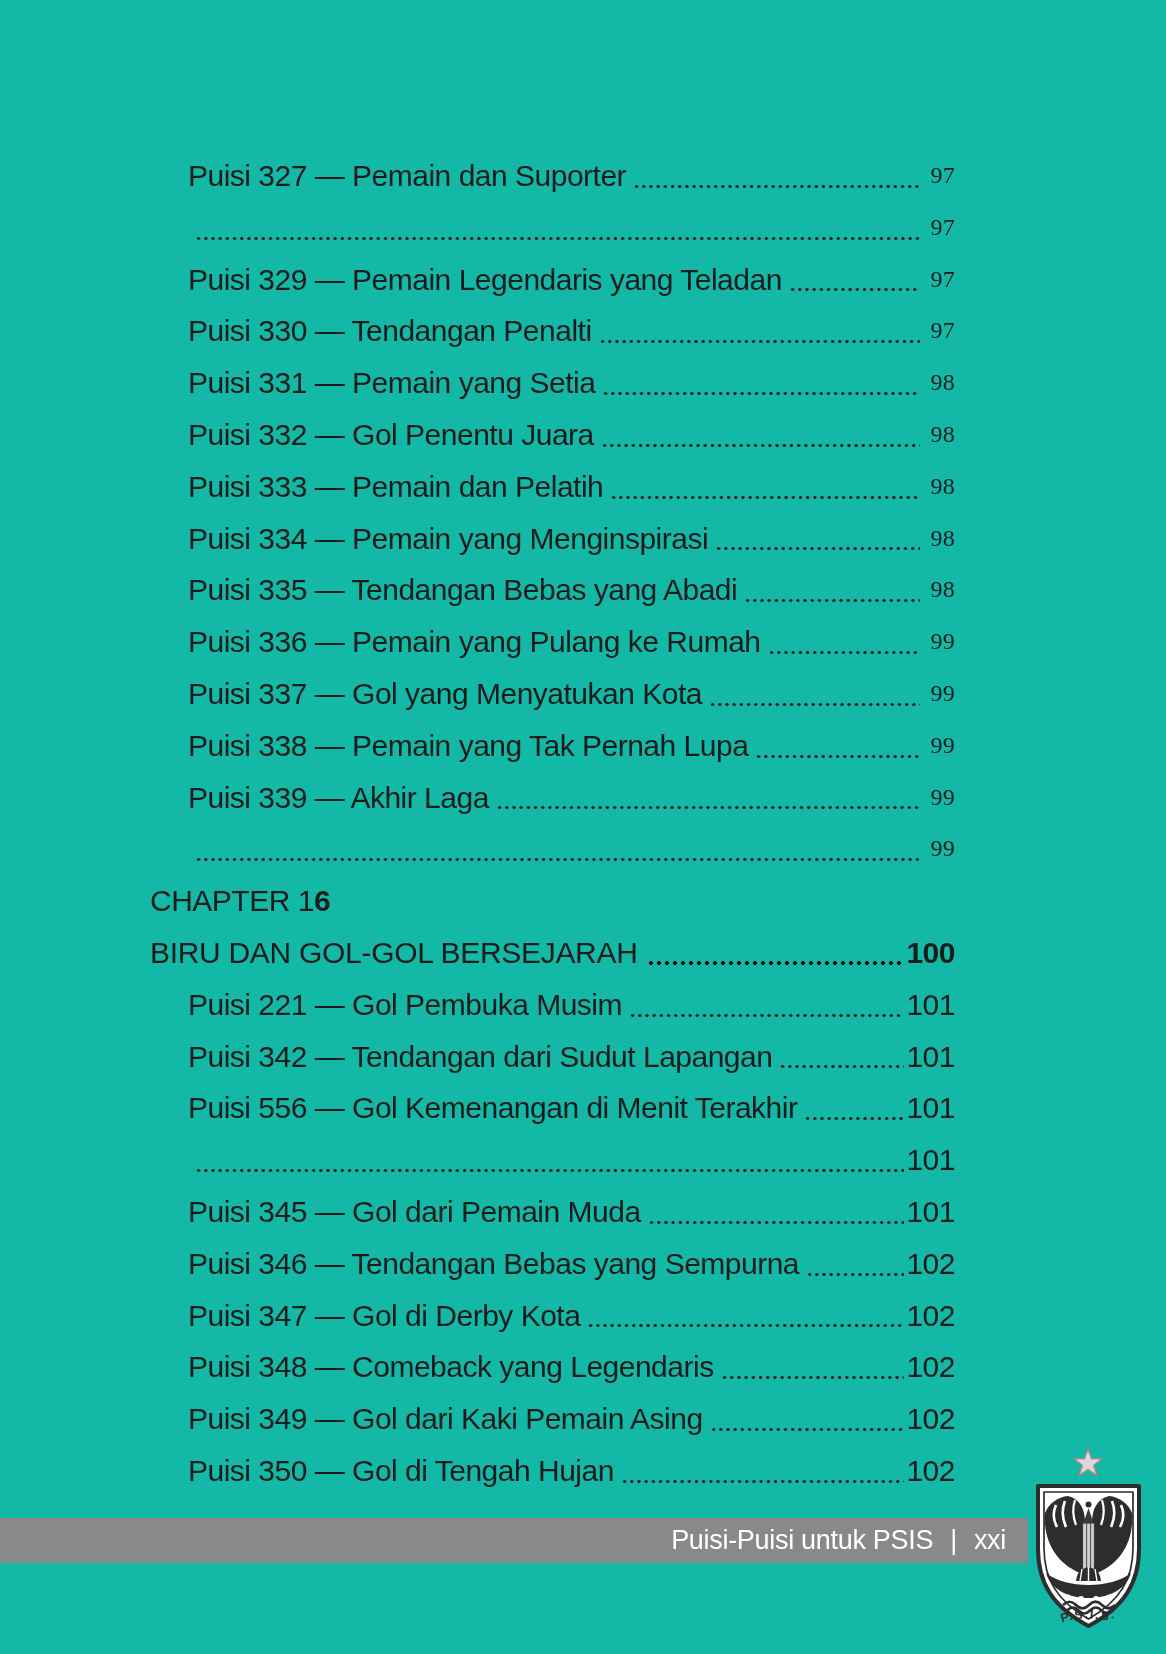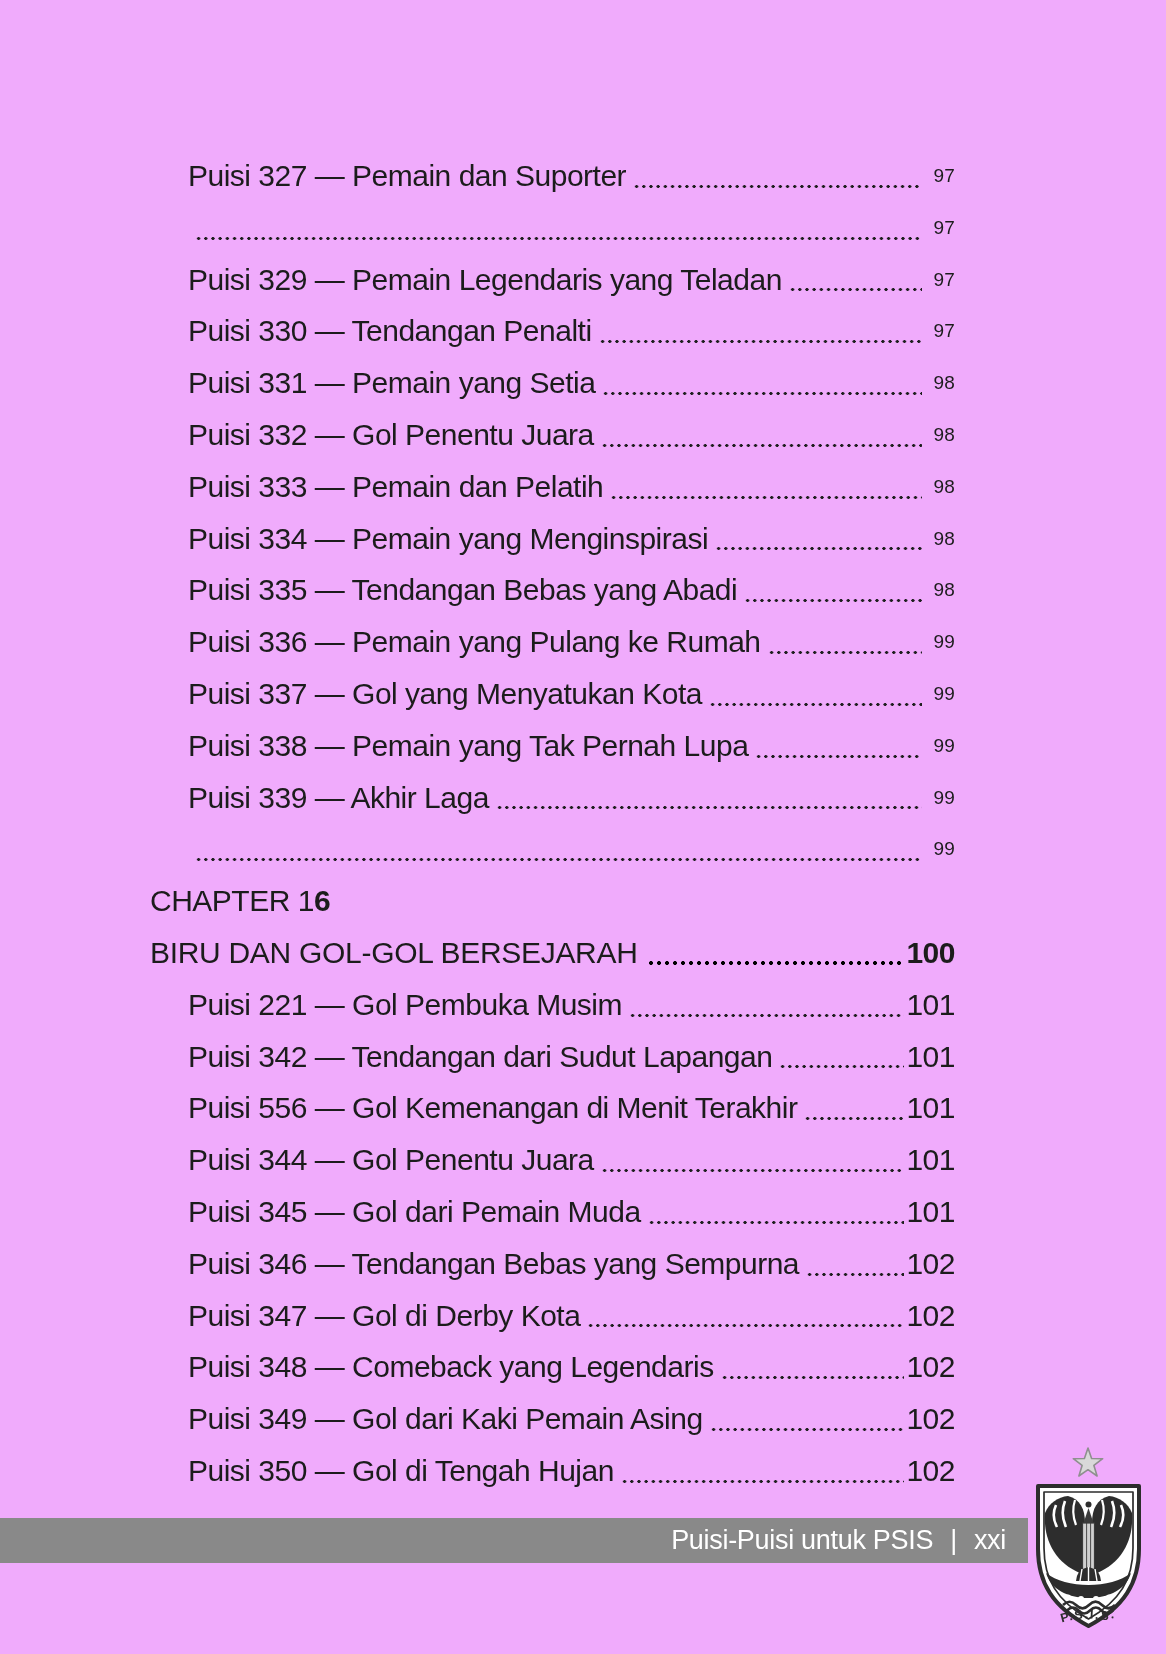--- a/index.html
+++ b/index.html
@@ -1,19 +1,19 @@
 <!DOCTYPE html>
 <html><head>
 <meta charset="utf-8">
 <style>
   html,body{margin:0;padding:0;background:#ffffff;}
   .page{
     position:relative;
     width:1166px;height:1654px;
-    background:#f0abfc;
+    background:#14b8a6;
     overflow:hidden;
     font-family:"Liberation Sans", sans-serif;
     color:#1c1c1c;
   }
   
   .toc{
     position:absolute;
     left:150px;top:150px;width:805px;
   }
   .row{
@@ -31,22 +31,22 @@
   .leader{
     flex:1;
     margin:0 2px 0 7px;
     background-image:radial-gradient(circle, #1e1e1e 1.4px, transparent 1.75px);
     background-size:7.2px 5px;
     background-repeat:repeat-x;
     background-position:left bottom 13px;
   }
   .pg{white-space:pre;}
   .pg-wide{
-    font-family:Liberation Sans, sans-serif;
-    font-size:19px;
+    font-family:Liberation Serif, serif;
+    font-size:24px;
     margin-left:9px;
     letter-spacing:0.2px;
   }
   .pg-narrow{
     margin-left:0;
     letter-spacing:-0.5px;
   }
   .chapter-label{letter-spacing:-0.3px;}
   .chapter-label b{font-weight:700;}
   .chapter-title .t{letter-spacing:-0.3px;}
@@ -175,21 +175,20 @@
     <span class="t">Puisi 342 — Tendangan dari Sudut Lapangan</span>
     <span class="leader"></span>
     <span class="pg pg-narrow">101</span>
   </div>
       <div class="row entry">
     <span class="t">Puisi 556 — Gol Kemenangan di Menit Terakhir</span>
     <span class="leader"></span>
     <span class="pg pg-narrow">101</span>
   </div>
       <div class="row entry">
-    <span class="t">Puisi 344 — Gol Penentu Juara</span>
     <span class="leader"></span>
     <span class="pg pg-narrow">101</span>
   </div>
       <div class="row entry">
     <span class="t">Puisi 345 — Gol dari Pemain Muda</span>
     <span class="leader"></span>
     <span class="pg pg-narrow">101</span>
   </div>
       <div class="row entry">
     <span class="t">Puisi 346 — Tendangan Bebas yang Sempurna</span>

